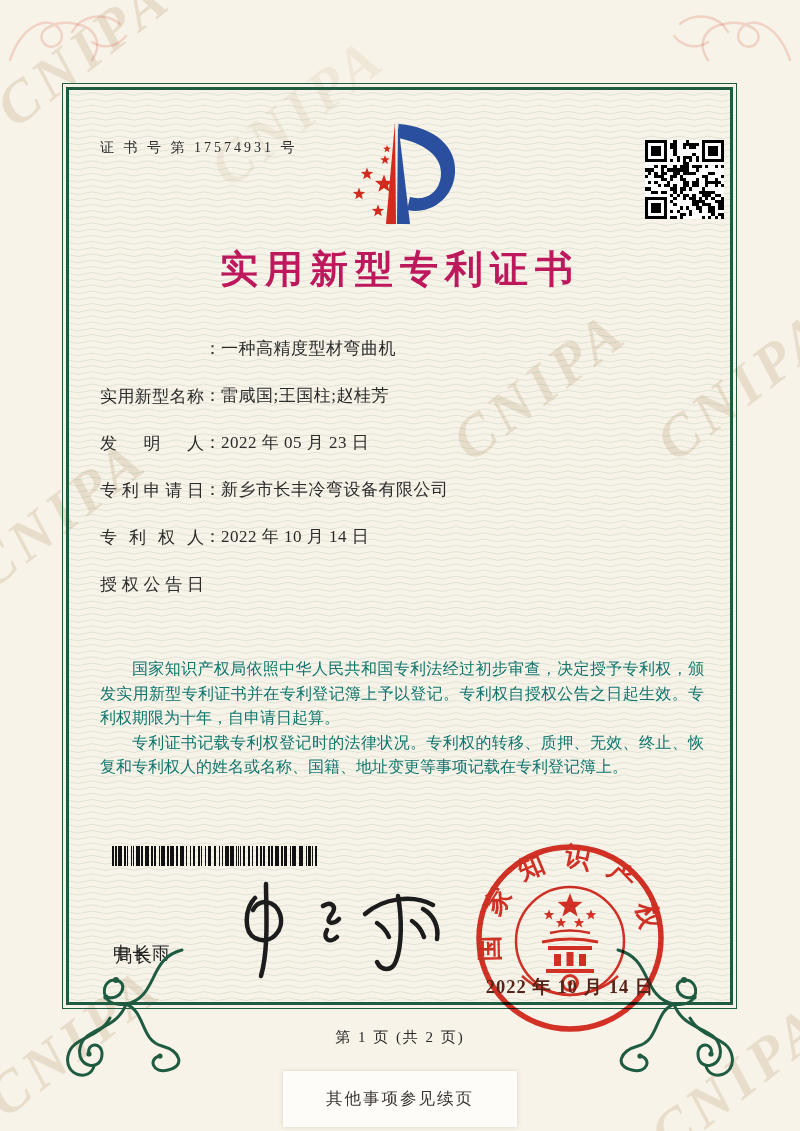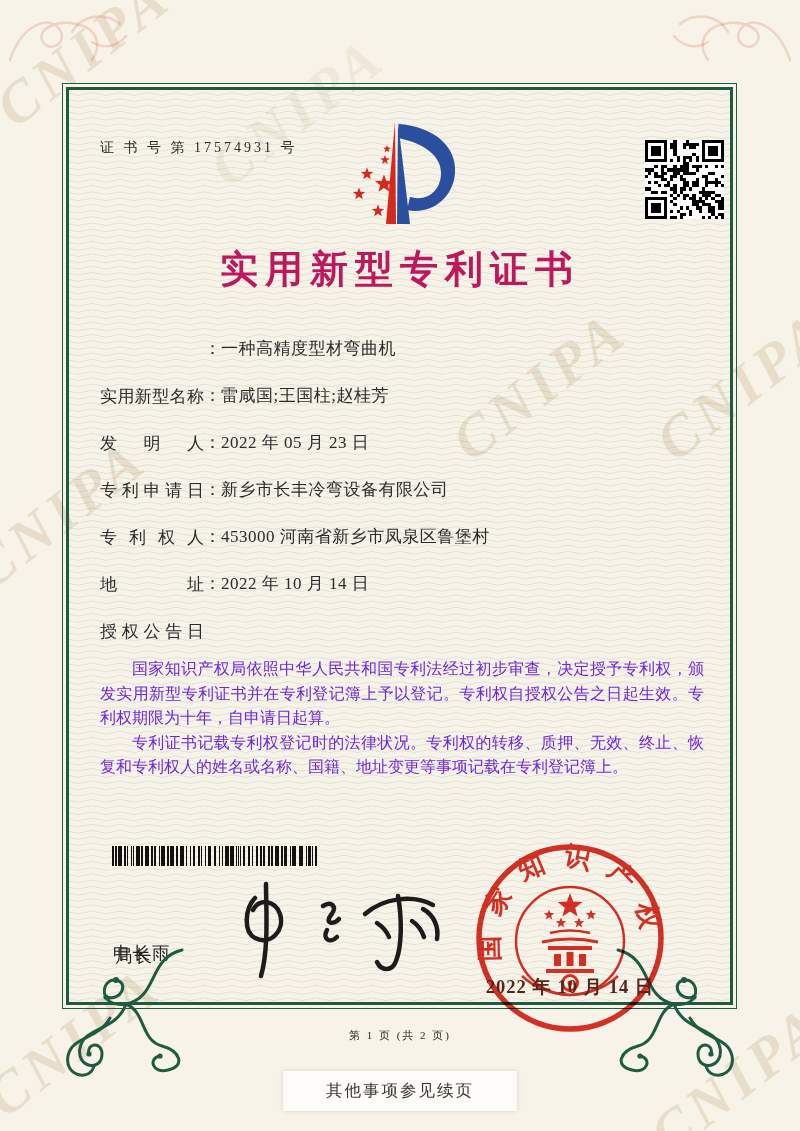--- a/index.html
+++ b/index.html
@@ -18,24 +18,24 @@
   .title{left:0;top:244px;width:800px;text-align:center;font-size:38px;font-weight:bold;
          letter-spacing:7px;color:#be185d;}
   .fields{left:100px;top:334px;width:604px;}
   .frow{position:relative;height:47px;font-size:17px;line-height:30px;white-space:nowrap;}
   .lbl{display:inline-block;width:104px;text-align:justify;text-align-last:justify;
        vertical-align:top;margin-top:48px;}
   .val{letter-spacing:.5px;}
   .pair2{position:absolute;left:314px;top:0;}
   .pair2 .lbl{width:88px;}
   .paras{left:100px;top:657px;width:604px;font-size:16px;line-height:24.5px;
-         text-align:justify;color:#6d28d9;}
+         text-align:justify;color:#0f766e;}
   .paras p{margin:0;text-indent:2em;}
-  .pageinfo{left:0;top:1028px;width:800px;text-align:center;font-size:11px;letter-spacing:2px;}
-  .notebox{left:283px;top:1071px;width:234px;height:40px;background:#fdfcf9;
+  .pageinfo{left:0;top:1028px;width:800px;text-align:center;font-size:15px;letter-spacing:2px;}
+  .notebox{left:283px;top:1071px;width:234px;height:56px;background:#fdfcf9;
            box-shadow:0 0 4px rgba(120,110,90,.25);display:flex;align-items:center;
            justify-content:center;font-size:16.5px;letter-spacing:2px;color:#3a352f;}
   .signer{font-family:"Liberation Sans","DejaVu Sans",sans-serif;font-size:17.5px;
           letter-spacing:2px;color:#222;}
   .sealdate{left:468px;top:974px;width:204px;text-align:center;font-size:18.5px;
             letter-spacing:1px;color:#57241a;font-weight:bold;z-index:6;}
   .seal{z-index:5;opacity:.95;mix-blend-mode:multiply;}
   svg{display:block;}
 </style>
 </head>
@@ -468,23 +468,20 @@
   <div class="frow">
     <span class="lbl">发明人</span><span>：</span><span class="val">雷咸国;王国柱;赵桂芳</span>
   </div>
   <div class="frow">
     <span class="lbl">专利申请日</span><span>：</span><span class="val">2022 年 05 月 23 日</span>
   </div>
   <div class="frow">
     <span class="lbl">专利权人</span><span>：</span><span class="val">新乡市长丰冷弯设备有限公司</span>
   </div>
   <div class="frow">
-    <span class="lbl">地址</span><span>：</span><span class="val">453000 河南省新乡市凤泉区鲁堡村</span>
-  </div>
-  <div class="frow">
     <span class="lbl">授权公告日</span><span>：</span><span class="val">2022 年 10 月 14 日</span>
   </div>
 </div>
 
 <div class="abs paras">
   <p>国家知识产权局依照中华人民共和国专利法经过初步审查，决定授予专利权，颁发实用新型专利证书并在专利登记簿上予以登记。专利权自授权公告之日起生效。专利权期限为十年，自申请日起算。</p>
   <p>专利证书记载专利权登记时的法律状况。专利权的转移、质押、无效、终止、恢复和专利权人的姓名或名称、国籍、地址变更等事项记载在专利登记簿上。</p>
 </div>
 
 <svg class="abs" style="left:112px;top:846px;" id="barcode" width="206" height="20" viewBox="0 0 206 20" shape-rendering="crispEdges">

